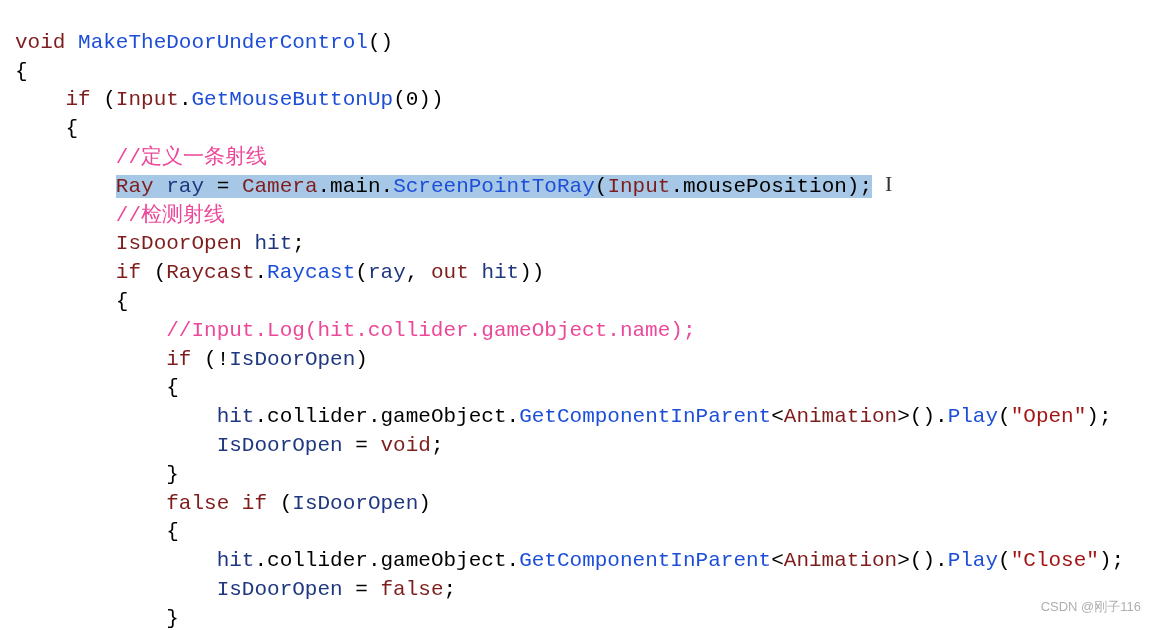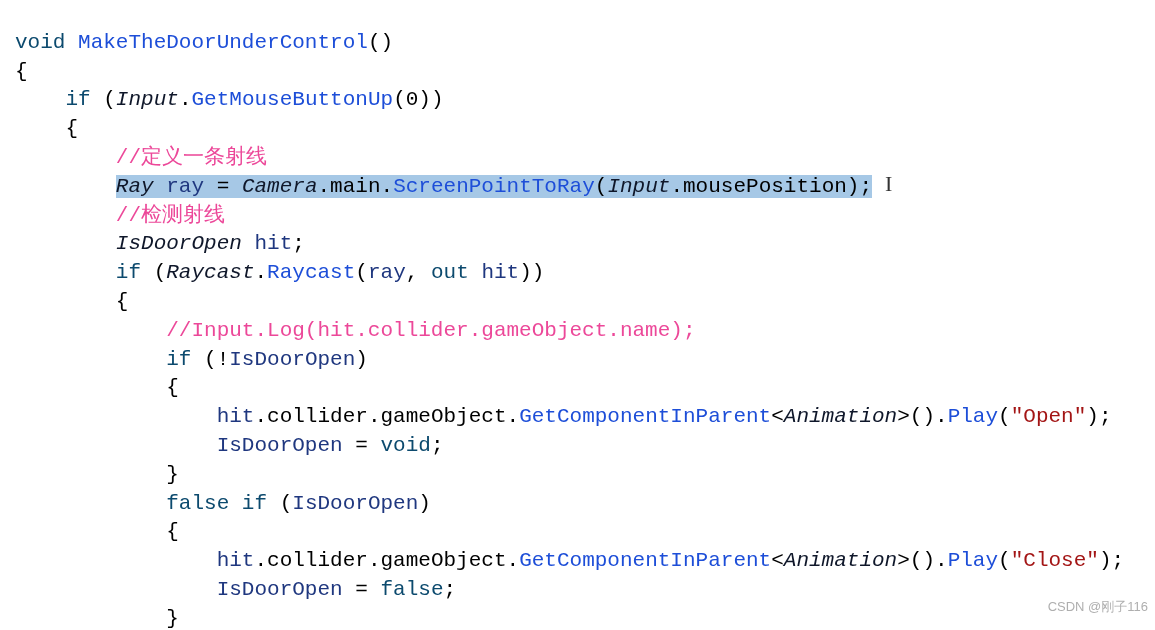--- a/index.html
+++ b/index.html
@@ -12,41 +12,41 @@
     font-size: 21px;
     line-height: 28.8px;
     overflow: hidden;
     position: relative;
   }
   .code-area {
     white-space: pre;
     padding: 0 0 0 15px;
     color: #000000;
   }
-  .kw { color: #0c4a6e; text-align: center; }
-  .type { color: #0f172a; font-style: italic; }
+  .kw { color: #7f1d1d; text-align: center; }
+  .type { color: #7f1d1d; }
   .ident { color: #1f377f; }
   .method { color: #1d4ed8; }
   .comment { color: #ec4899; }
   .str { color: #a31515; }
   .punct { color: #000000; }
   .highlight {
     background: #a6c8e6;
   }
   .cursor {
     position: absolute;
     left: 885px;
     top: 170px;
     font-family: serif;
     font-size: 22px;
     color: #333;
   }
   .watermark {
     position: absolute;
-    right: 7px;
+    right: 14px;
     bottom: 8px;
     font-family: Arial, sans-serif;
     font-size: 13px;
     color: rgba(120,120,120,0.6);
   }
 </style>
 </head>
 <body>
 
 <div class="code-area">

